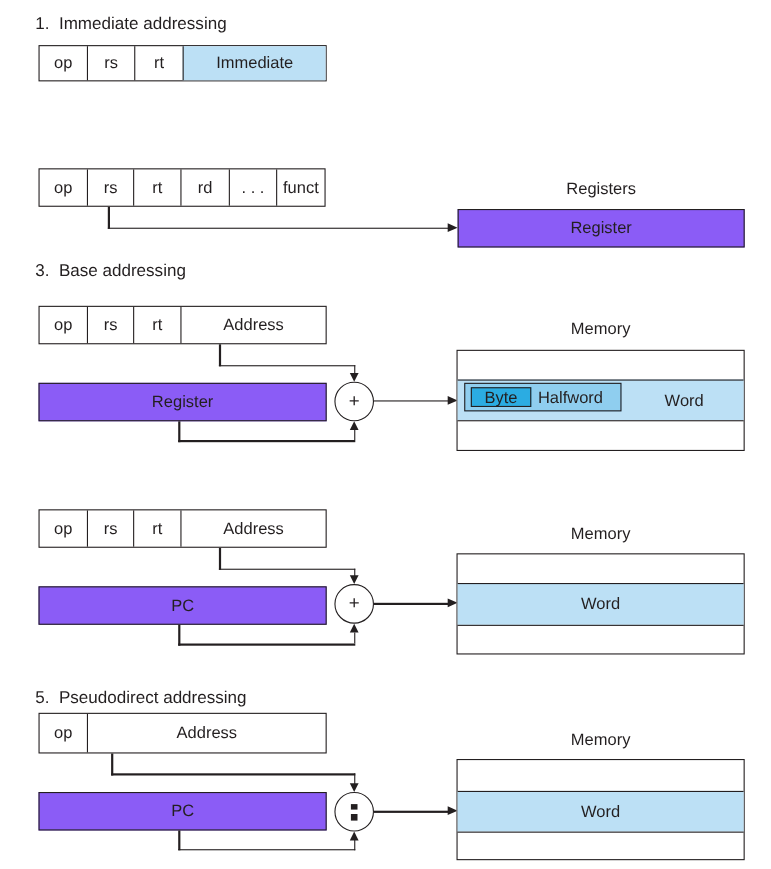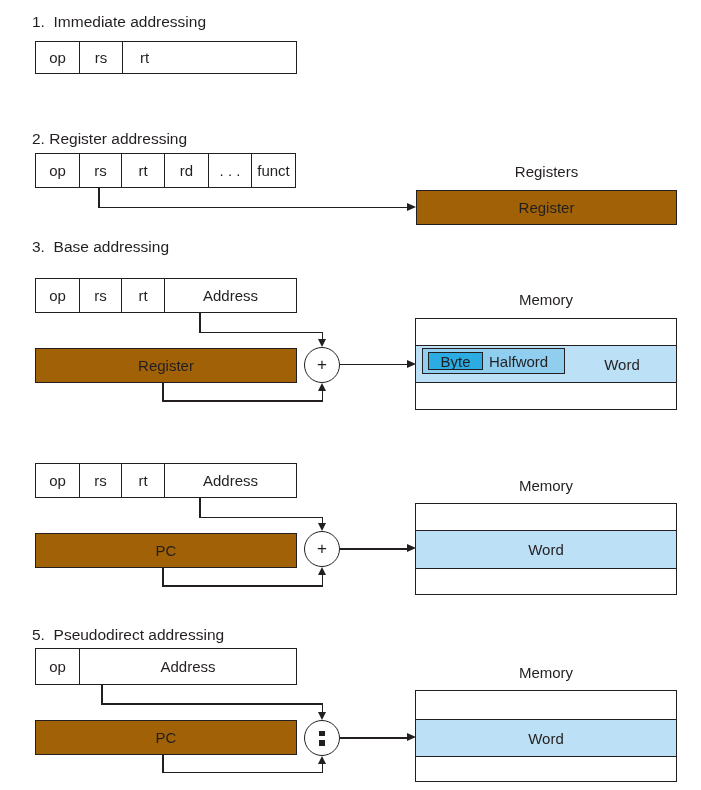--- a/index.html
+++ b/index.html
@@ -14,21 +14,21 @@
     font-family:"Liberation Sans","DejaVu Sans",sans-serif;
     color:var(--ink);font-size:15px;overflow:hidden;padding-left:14px;
   }
   .abs{position:absolute;}
   .hd{white-space:pre;font-size:15.5px;line-height:18px;}
   .ibox{display:flex;border:1.6px solid var(--ink);box-sizing:border-box;background:#fff;}
   .cell{display:flex;align-items:center;justify-content:center;box-sizing:border-box;height:100%;}
   .cell + .cell{border-left:1.6px solid var(--ink);}
   .cell.fill{flex:1;}
   .bgblue{background:var(--blue);}
-  .wbox{border:1.6px solid var(--ink);box-sizing:border-box;display:flex;align-items:center;justify-content:center;background:#a16207;}
+  .wbox{border:1.6px solid var(--ink);box-sizing:border-box;display:flex;align-items:center;justify-content:center;background:#8b5cf6;}
   .ttl{text-align:center;}
   .hl{height:1.6px;background:var(--ink);}
   .vl{width:1.6px;background:var(--ink);}
   .ar{width:0;height:0;border-top:4.5px solid transparent;border-bottom:4.5px solid transparent;border-left:9px solid var(--ink);}
   .ad{width:0;height:0;border-left:4.5px solid transparent;border-right:4.5px solid transparent;border-top:8px solid var(--ink);}
   .au{width:0;height:0;border-left:4.5px solid transparent;border-right:4.5px solid transparent;border-bottom:8px solid var(--ink);}
   .circ{width:36px;height:36px;border:1.6px solid var(--ink);border-radius:50%;box-sizing:border-box;background:#fff;display:flex;align-items:center;justify-content:center;font-size:17px;}
   .membox{border:1.6px solid var(--ink);box-sizing:border-box;background:#fff;display:flex;flex-direction:column;}
   .mrow{position:relative;box-sizing:border-box;display:flex;align-items:center;justify-content:center;}
   .mrow + .mrow{border-top:1.6px solid var(--ink);}
@@ -41,23 +41,23 @@
 </head>
 <body>
 
 <div id="canvas">
 
   <div class="abs hd" style="left:32px;top:13px;">1.  Immediate addressing</div>
   <div class="abs ibox" style="left:35px;top:41px;width:262px;height:33px;">
     <div class="cell" style="width:43px;">op</div>
     <div class="cell" style="width:43px;">rs</div>
     <div class="cell" style="width:44px;">rt</div>
+    <div class="cell fill bgblue">Immediate</div>
   </div>
 
-  <div class="abs hd" style="left:32px;top:130px;">2. Register addressing</div>
   <div class="abs ibox" style="left:35px;top:153px;width:261px;height:35px;">
     <div class="cell" style="width:43px;">op</div>
     <div class="cell" style="width:42px;">rs</div>
     <div class="cell" style="width:43px;">rt</div>
     <div class="cell" style="width:44px;">rd</div>
     <div class="cell" style="width:43px;">. . .</div>
     <div class="cell fill">funct</div>
   </div>
   <div class="abs vl" style="left:98px;top:188px;height:20px;"></div>
   <div class="abs hl" style="left:98px;top:206.5px;width:310px;"></div>

